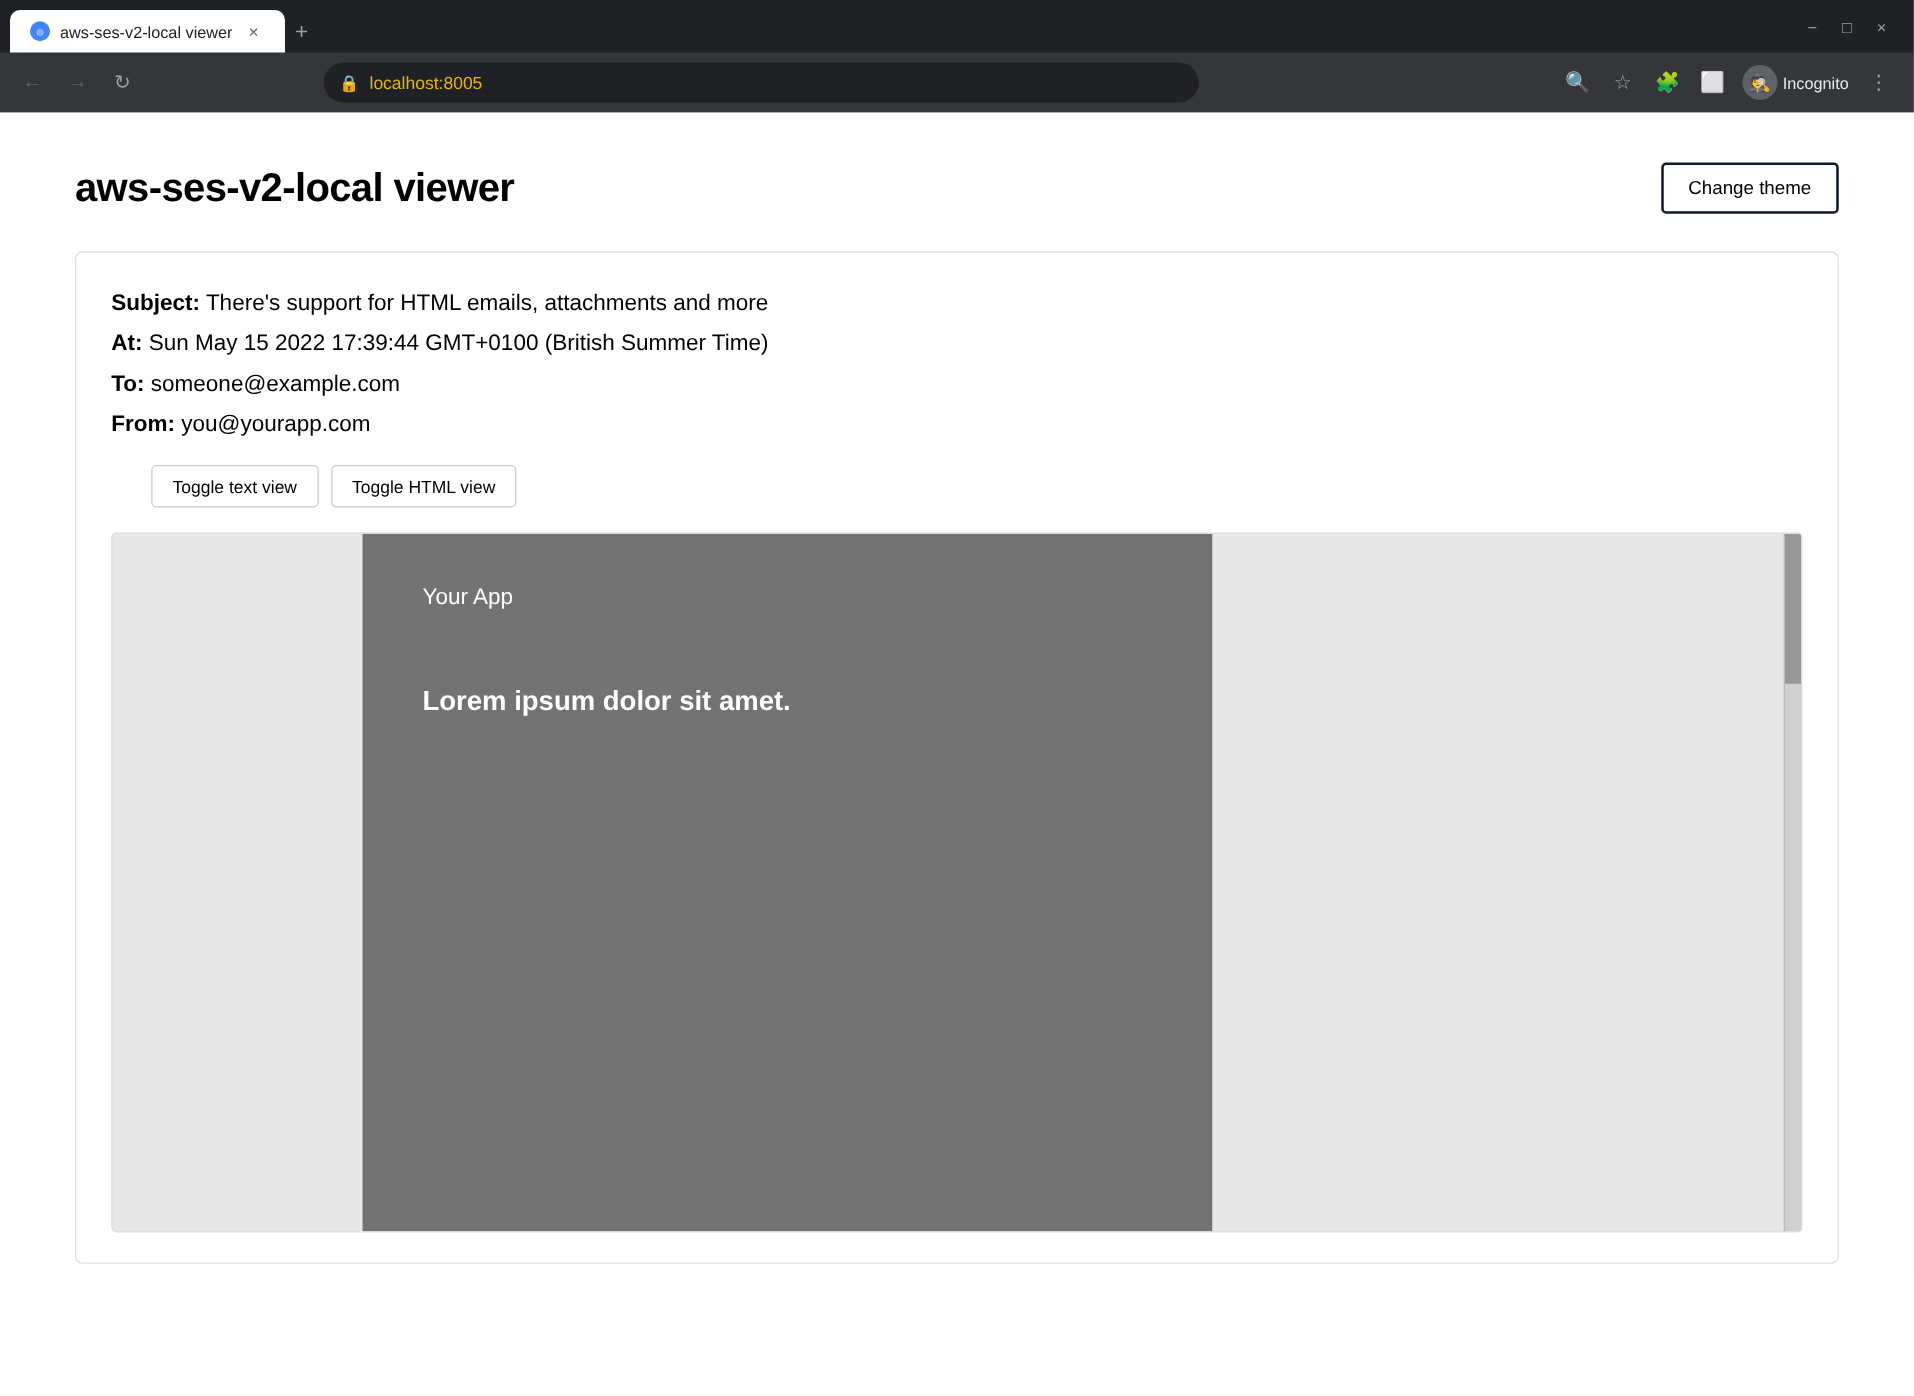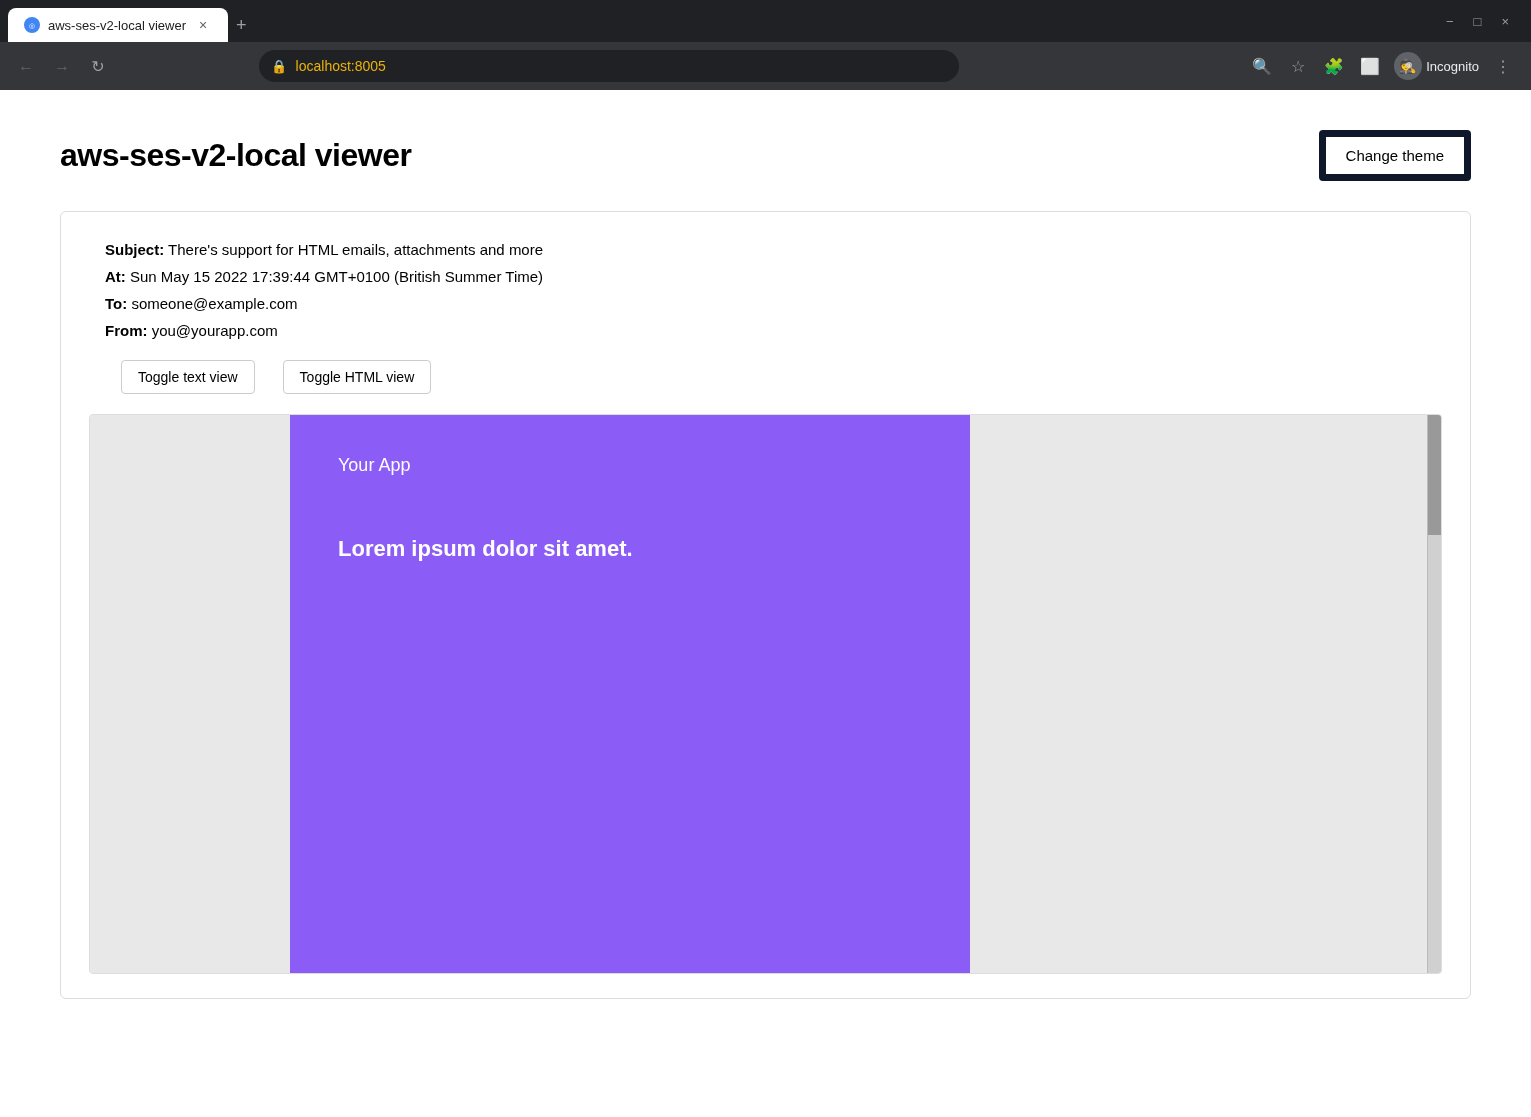--- a/index.html
+++ b/index.html
@@ -195,21 +195,21 @@
     }
 
     .page-title {
       font-size: 32px;
       font-weight: 800;
       color: #000;
       letter-spacing: -0.5px;
     }
 
     .change-theme-btn {
-      border: 7px solid #0f172a;
+      border: 2px solid #0f172a;
       background: #fff;
       padding: 10px 20px;
       font-size: 15px;
       cursor: pointer;
       border-radius: 4px;
       color: #000;
     }
 
     
     .email-card {
@@ -217,33 +217,32 @@
       border-radius: 6px;
       padding: 24px 28px;
       margin-bottom: 0;
     }
 
     .email-meta {
       margin-bottom: 16px;
     }
 
     .email-meta-line {
-      font-size: 15px;
+      font-size: 18px;
       color: #000;
       line-height: 1.8;
-      margin-left: 16px;
     }
 
     .email-meta-line .label {
       font-weight: 700;
     }
 
     .email-actions {
       display: flex;
-      gap: 28px;
+      gap: 10px;
       margin-bottom: 20px;
       padding-left: 32px;
     }
 
     .email-action-btn {
       border: 1px solid #ccc;
       background: #fff;
       padding: 8px 16px;
       font-size: 14px;
       cursor: pointer;
@@ -259,21 +258,21 @@
       height: 560px;
       overflow: hidden;
       position: relative;
       display: flex;
       align-items: flex-start;
       justify-content: center;
     }
 
     .email-preview-inner {
       width: 680px;
-      background: #8b5cf6;
+      background: #737373;
       min-height: 100%;
       padding: 40px 48px;
       color: #fff;
       position: relative;
     }
 
     .email-app-name {
       font-size: 18px;
       color: #fff;
       margin-bottom: 60px;

